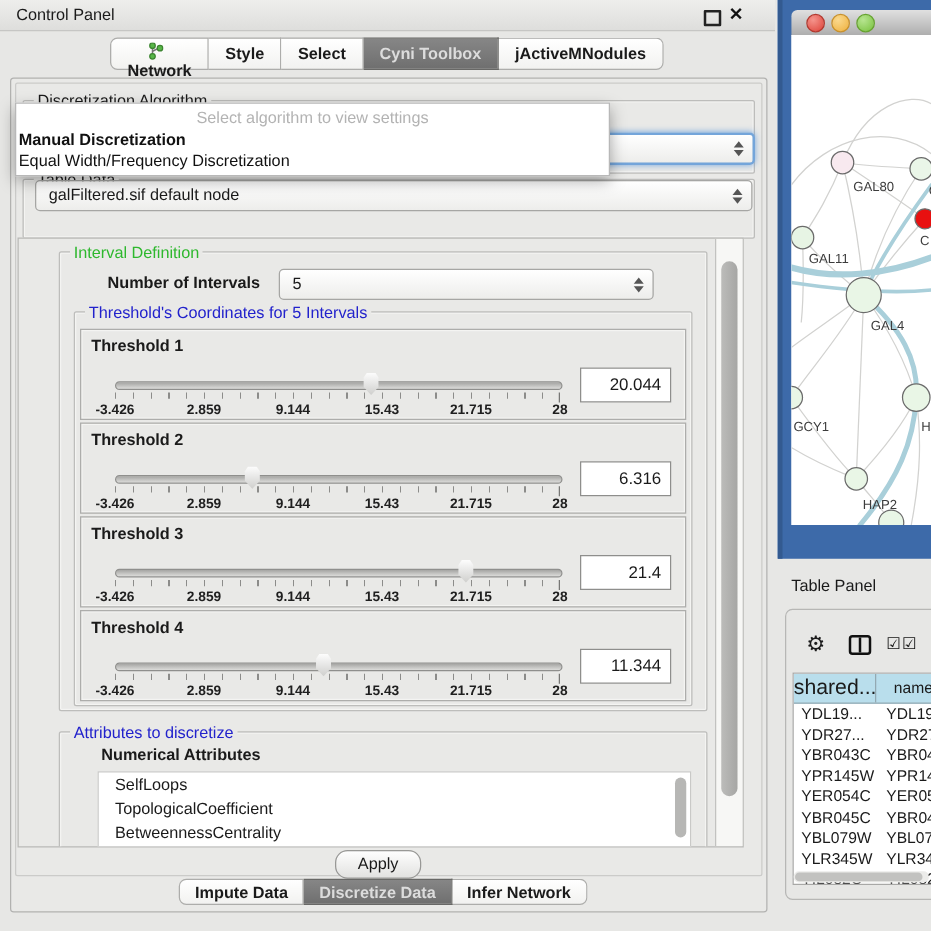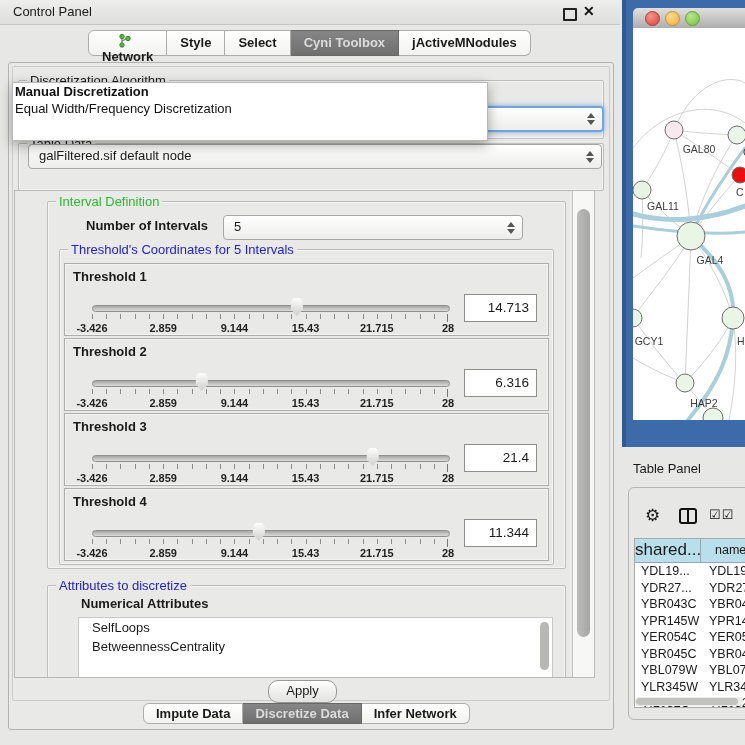--- a/index.html
+++ b/index.html
@@ -161,20 +161,21 @@
   <div class="inner-frame abs"></div>
 
   <div class="group" style="left:18px;top:80px;width:584px;height:57px;">
     <span class="group-title">Discretization Algorithm</span>
   </div>
   <div class="combo focused" style="left:28px;top:106px;width:562px;height:22px;">
     <span class="spin"></span>
   </div>
 
   <div class="popup">
+    <span class="popup-prompt">Select algorithm to view settings</span>
     <span class="popup-item bold">Manual Discretization</span>
     <span class="popup-item">Equal Width/Frequency Discretization</span>
   </div>
 
   <div class="group" style="left:18px;top:143px;width:584px;height:46px;">
     <span class="group-title">Table Data</span>
   </div>
   <div class="combo" style="left:28px;top:144px;width:562px;height:23px;">
     <span>galFiltered.sif default node</span>
     <span class="spin"></span>
@@ -204,21 +205,21 @@
         <div class="handle" style="left:calc(57.7% - 8px)"></div>
         <div class="scale">
           <span class="tk" style="left:0%;">-3.426</span>
           <span class="tk" style="left:20%;">2.859</span>
           <span class="tk" style="left:40%;">9.144</span>
           <span class="tk" style="left:60%;">15.43</span>
           <span class="tk" style="left:80%;">21.715</span>
           <span class="tk" style="left:100%;">28</span>
         </div>
       </div>
-      <div class="value-box">14.713</div>
+      <div class="value-box">20.044</div>
     </div>
 
     <div class="thr-panel" style="top:147px;">
       <span class="thr-label">Threshold 2</span>
       <div class="slider-zone">
         <div class="track"></div>
         <div class="ticks-minor"></div>
         <div class="ticks-major"></div>
         <div class="handle" style="left:calc(31% - 8px)"></div>
         <div class="scale">
@@ -270,20 +271,21 @@
       </div>
       <div class="value-box">11.344</div>
     </div>
 
     <div class="group" style="left:32px;top:394px;width:517px;height:150px;">
       <span class="group-title t-blue">Attributes to discretize</span>
     </div>
     <span class="abs" style="left:42px;top:405px;font-weight:bold;padding-left:24px;">Numerical Attributes</span>
     <div class="attr-list">
       <div class="attr-item">SelfLoops</div>
+      <div class="attr-item">TopologicalCoefficient</div>
       <div class="attr-item">BetweennessCentrality</div>
       <div class="attr-thumb"></div>
     </div>
 
     <div class="sp-scrollbar">
       <div class="sp-thumb"></div>
     </div>
   </div>
 
   <div class="apply-btn">Apply</div>

